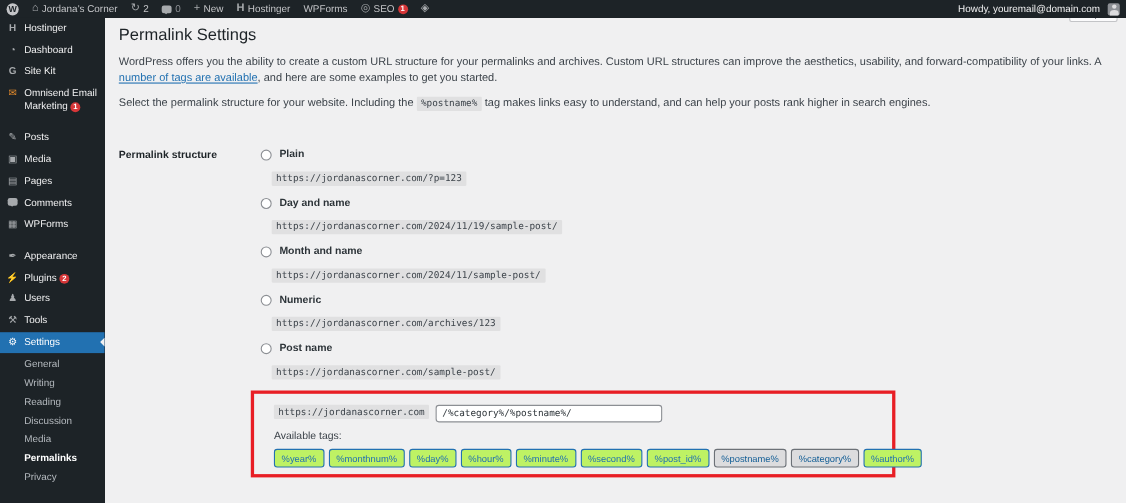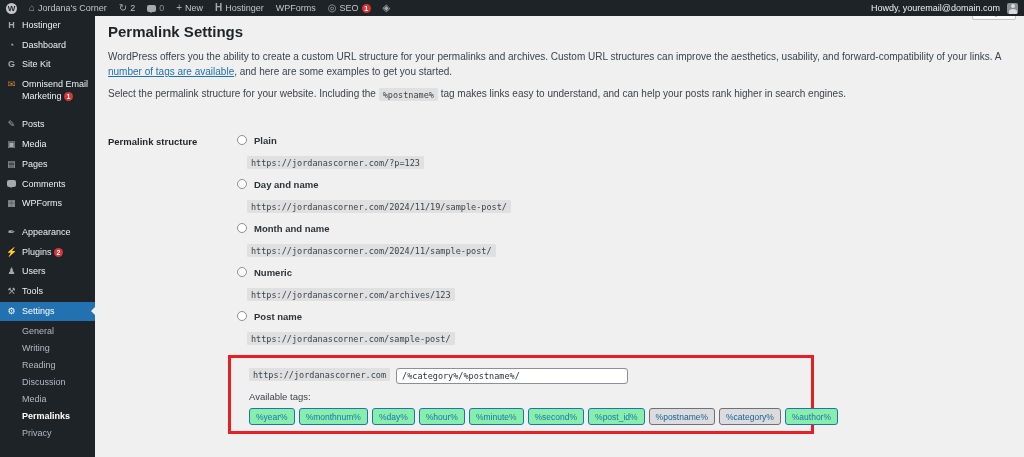--- a/index.html
+++ b/index.html
@@ -58,53 +58,53 @@
   .submenu-item.current { color:#fff; font-weight:bold; }
   .omnisend-icon { color:#e28a2b !important; }
 
   
   #content { margin-left:95px; padding:16px 14px 0 13px; position:relative; }
   #help-btn {
     position:absolute; top:4px; right:8px;
     background:#fbfbfc; border:1px solid #c3c4c7; border-radius:2px;
     font-size:9px; color:#646970; padding:2px 8px; cursor:pointer;
   }
-  h1.page-title { font-size:15px; font-weight:700; color:#1d2327; margin:7px 0 9px; }
+  h1.page-title { font-size:15px; font-weight:400; color:#1d2327; margin:7px 0 9px; }
   .intro { font-size:10px; line-height:1.5; max-width:908px; margin:0 0 6px; }
   h2.section-heading { font-size:11px; font-weight:bold; color:#1d2327; margin:14px 0 0; }
   .section-desc { font-size:10px; margin:9px 0 0; }
   code.chip {
     font-family:"DejaVu Sans Mono", monospace; font-size:8.5px;
     background:#e0e0e1; color:#3c434a; padding:1.5px 4px; border-radius:1px;
   }
   .form-row { display:flex; margin-top:36px; }
   .form-label { width:129px; flex-shrink:0; font-size:9.5px; font-weight:bold; color:#1d2327; padding-top:1px; }
   .option { margin-bottom:10px; }
-  .opt-head { display:flex; align-items:flex-start; gap:7px; font-size:9.5px; font-weight:600; color:#2c3338; cursor:pointer; }
+  .opt-head { display:flex; align-items:center; gap:7px; font-size:9.5px; font-weight:600; color:#2c3338; cursor:pointer; }
   .radio { width:10px; height:10px; border:1px solid #8c8f94; border-radius:50%; background:#fff; flex-shrink:0; position:relative; }
   .radio.checked { border-color:#2271b1; }
   .radio.checked::after {
     content:""; position:absolute; left:50%; top:50%; transform:translate(-50%,-50%);
     width:4.5px; height:4.5px; border-radius:50%; background:#2271b1;
   }
   .opt-example { margin:5px 0 0 10px; }
   .custom-box {
     border:3px solid #e81e25; margin-left:-9px; padding:4px 8px 6px;
     width:586px;
   }
   .custom-input-row { display:flex; align-items:flex-start; gap:6px; margin:6px 0 0 10px; }
   input.struct-input {
-    width:232px; height:16px; border:1px solid #8c8f94; border-radius:3px;
+    width:206px; height:16px; border:1px solid #8c8f94; border-radius:3px;
     font-family:"DejaVu Sans Mono", monospace; font-size:8.5px; color:#2c3338;
     padding:0 5px; background:#fff; outline:none;
   }
   .avail-label { font-size:9.5px; margin:7px 0 0 10px; }
   .tags-row { display:flex; gap:4px; margin:6px 0 0 10px; }
   .tag-btn {
-    border:1px solid #2271b1; background:#86efac; color:#2271b1;
+    border:1px solid #2271b1; background:#bef264; color:#2271b1;
     font-size:8.5px; padding:2.5px 6px; border-radius:3px; cursor:pointer;
     font-family:"Liberation Sans", sans-serif; white-space:nowrap;
   }
   .tag-btn.used { background:#dcdcde; border-color:#6c7177; color:#135e96; }
 </style>
 </head>
 <body>
 
 <div id="adminbar">
   <div class="ab-item">

